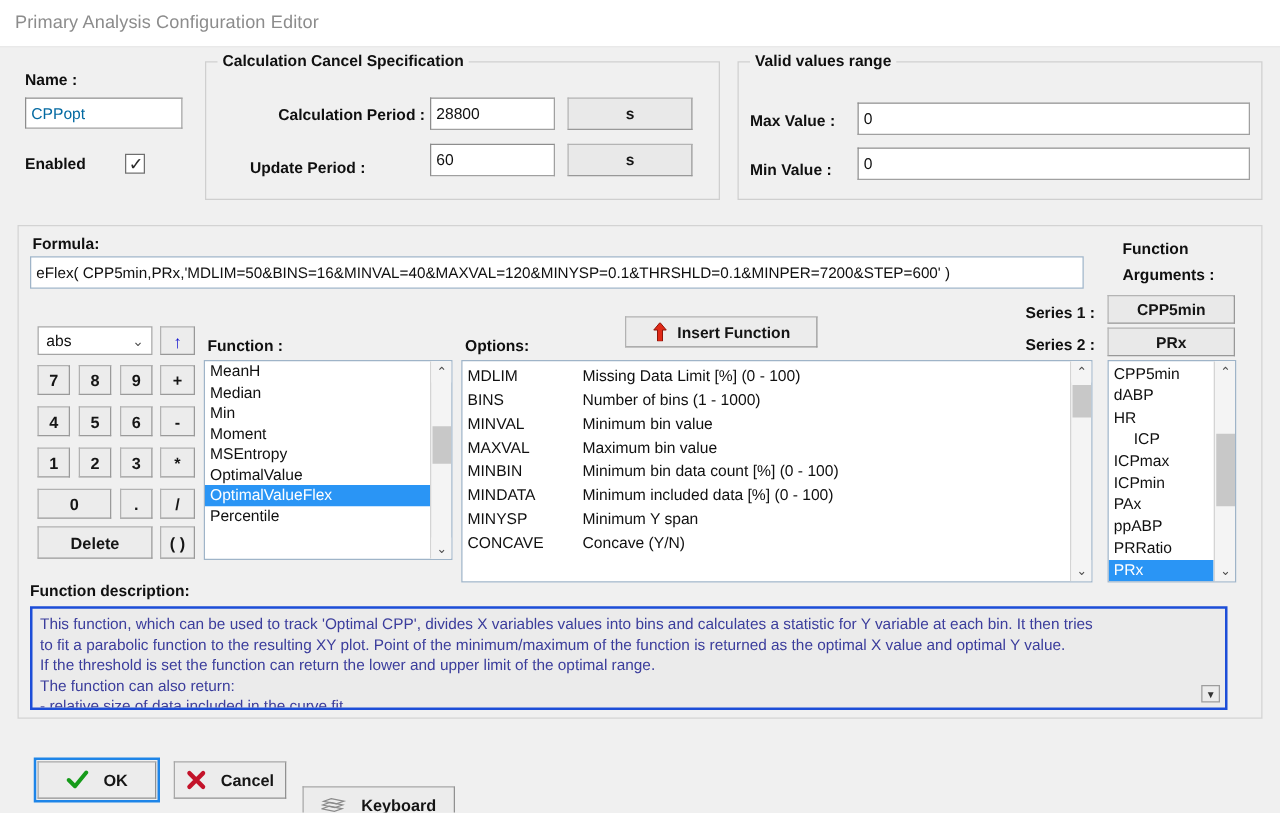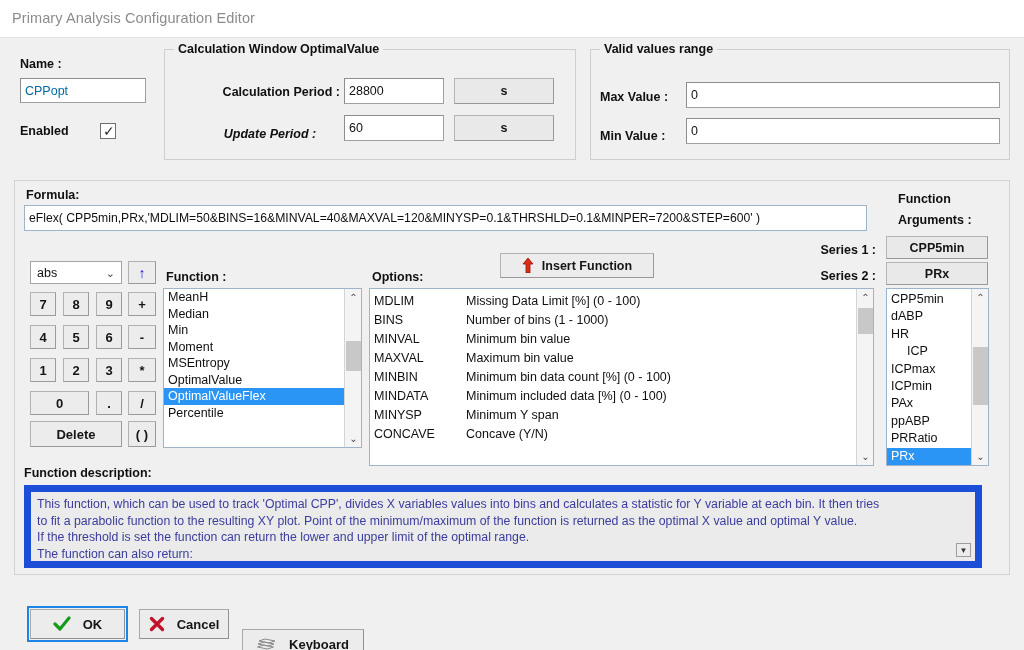--- a/index.html
+++ b/index.html
@@ -148,21 +148,21 @@
   .vscroll .arrow.down { bottom: 0; }
   .vscroll .thumb {
     position: absolute; left: 1px; width: 15px;
     background: #c8c8c8;
   }
 
   
   .descbox {
     position: absolute;
     background: #ebebeb;
-    border: 7px solid #1d4ed8;
+    border: 2px solid #1d4ed8;
     overflow: hidden;
     padding: 4px 6px 0 6px;
   }
   .descbox .line {
     font-size: 12.3px; color: #3b3d9c;
     line-height: 16.5px;
     white-space: nowrap;
   }
   .descbox .minibtn {
     position: absolute; right: 4px; bottom: 4px;
@@ -224,28 +224,28 @@
 
   <div class="field grayed" style="position:absolute;left:20px;top:78px;width:126px;height:25px;">CPPopt</div>
 
   <div style="position:absolute;left:20px;top:124px;" class="lbl">Enabled</div>
 
   <div class="checkbox" style="position:absolute;left:100px;top:123px;">
     <span class="tick">✓</span>
   </div>
 
   <div class="groupbox" style="left:164px;top:49px;width:412px;height:111px;">
-    <div class="gtitle">Calculation Window OptimalValue</div>
+    <div class="gtitle">Calculation Cancel Specification</div>
   </div>
 
   <div class="lbl" style="position:absolute;left:200px;top:85px;text-align:right;width:140px;">Calculation Period :</div>
   <div class="field" style="position:absolute;left:344px;top:78px;width:100px;height:26px;">28800</div>
   <div class="btnflat" style="position:absolute;left:454px;top:78px;width:100px;height:26px;">s</div>
 
-  <div class="lbl" style="position:absolute;left:200px;top:127px;text-align:center;width:140px;font-style:italic;">Update Period :</div>
+  <div class="lbl" style="position:absolute;left:200px;top:127px;text-align:left;width:140px;">Update Period :</div>
   <div class="field" style="position:absolute;left:344px;top:115px;width:100px;height:26px;">60</div>
   <div class="btnflat" style="position:absolute;left:454px;top:115px;width:100px;height:26px;">s</div>
 
   <div class="groupbox" style="left:590px;top:49px;width:420px;height:111px;">
     <div class="gtitle">Valid values range</div>
   </div>
 
   <div class="lbl" style="position:absolute;left:600px;top:90px;">Max Value :</div>
   <div class="field" style="position:absolute;left:686px;top:82px;width:314px;height:26px;">0</div>
 

